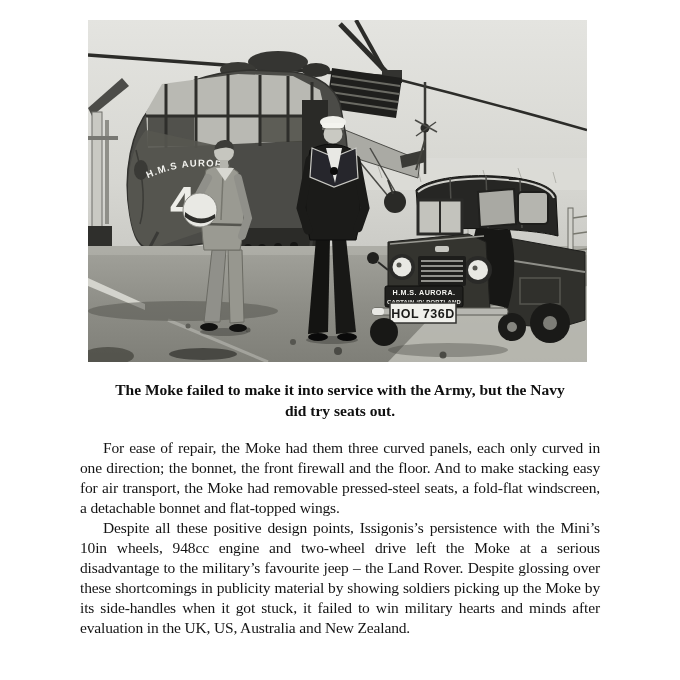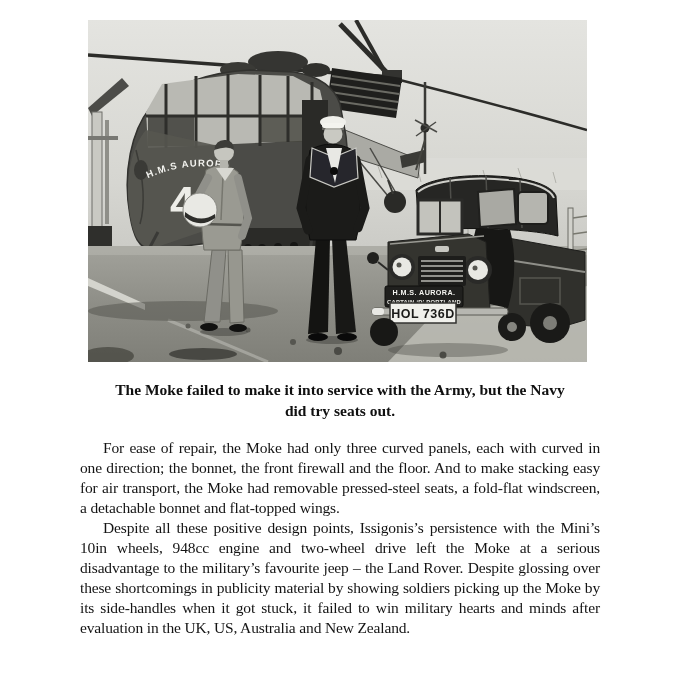--- a/index.html
+++ b/index.html
@@ -271,17 +271,17 @@
       </g>
     </svg>
   </figure>
 
   <div class="caption">
     <span class="cap-line">The Moke failed to make it into service with the Army, but the Navy</span>
     <span class="cap-line">did try seats out.</span>
   </div>
 
   <div class="body-text">
-    <p>For ease of repair, the Moke had only three curved panels, each with curved in one direction; the bonnet, the front firewall and the floor. And to make stacking easy for air transport, the Moke had removable pressed-steel seats, a fold-flat windscreen, a detachable bonnet and flat-topped wings.</p>
+    <p>For ease of repair, the Moke had them three curved panels, each only curved in one direction; the bonnet, the front firewall and the floor. And to make stacking easy for air transport, the Moke had removable pressed-steel seats, a fold-flat windscreen, a detachable bonnet and flat-topped wings.</p>
     <p>Despite all these positive design points, Issigonis’s persistence with the Mini’s 10in wheels, 948cc engine and two-wheel drive left the Moke at a serious disadvantage to the military’s favourite jeep – the Land Rover. Despite glossing over these shortcomings in publicity material by showing soldiers picking up the Moke by its side-handles when it got stuck, it failed to win military hearts and minds after evaluation in the UK, US, Australia and New Zealand.</p>
   </div>
 
 </div>
 
 </body></html>

